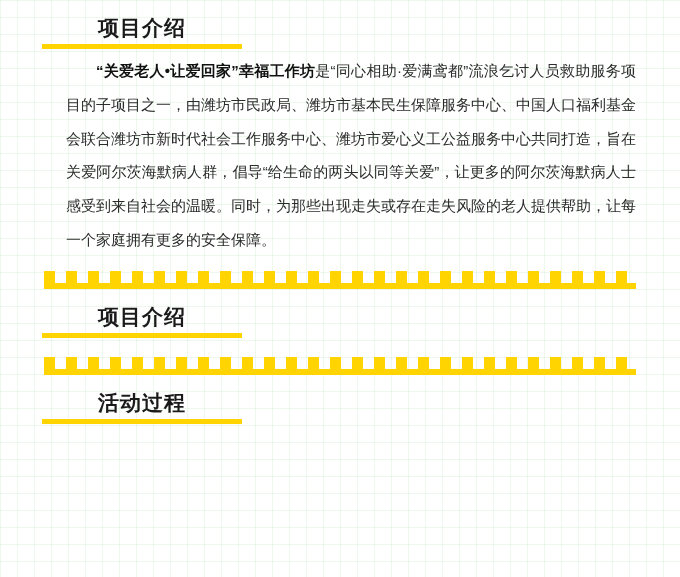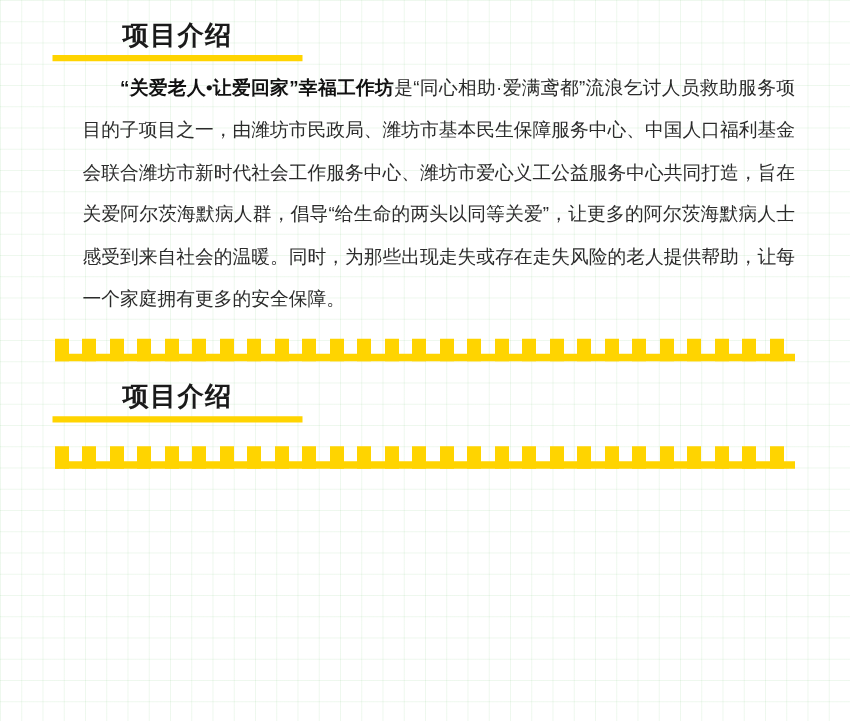--- a/index.html
+++ b/index.html
@@ -121,14 +121,20 @@
     <div class="heading">
       <div class="heading-underline"></div>
       <div class="heading-title">项目介绍</div>
     </div>
     <div class="divider">
       <div class="crenel"></div>
       <div class="base"></div>
     </div>
   </div>
 
+  <div class="section">
+    <div class="heading">
+      <div class="heading-underline"></div>
+      <div class="heading-title">活动过程</div>
+    </div>
+  </div>
 
 </div>
 
 </body></html>

